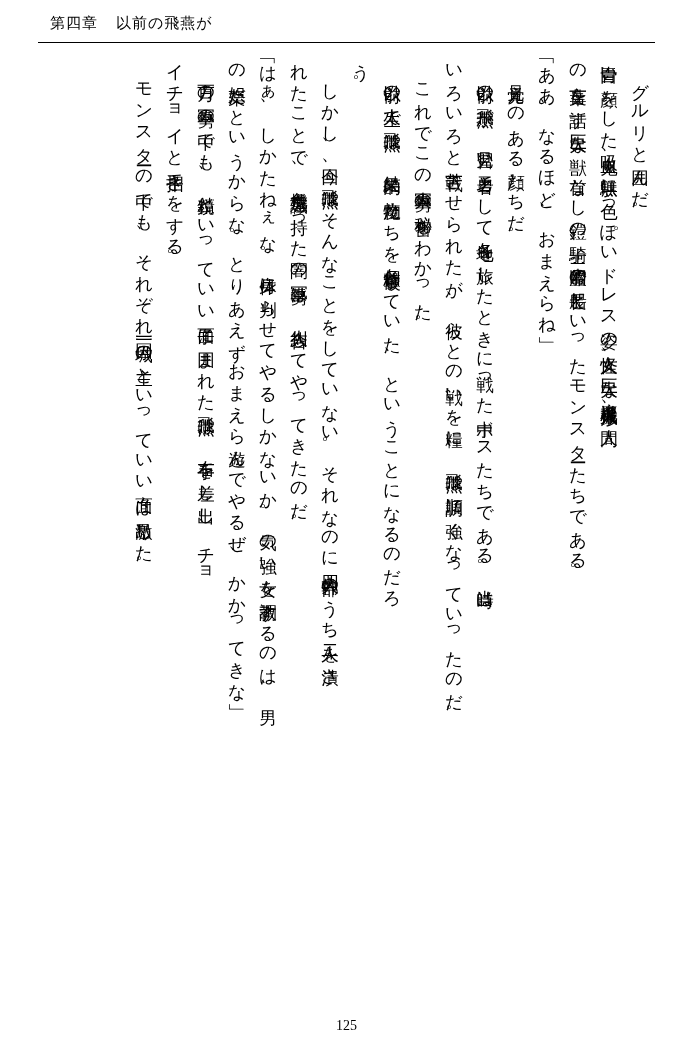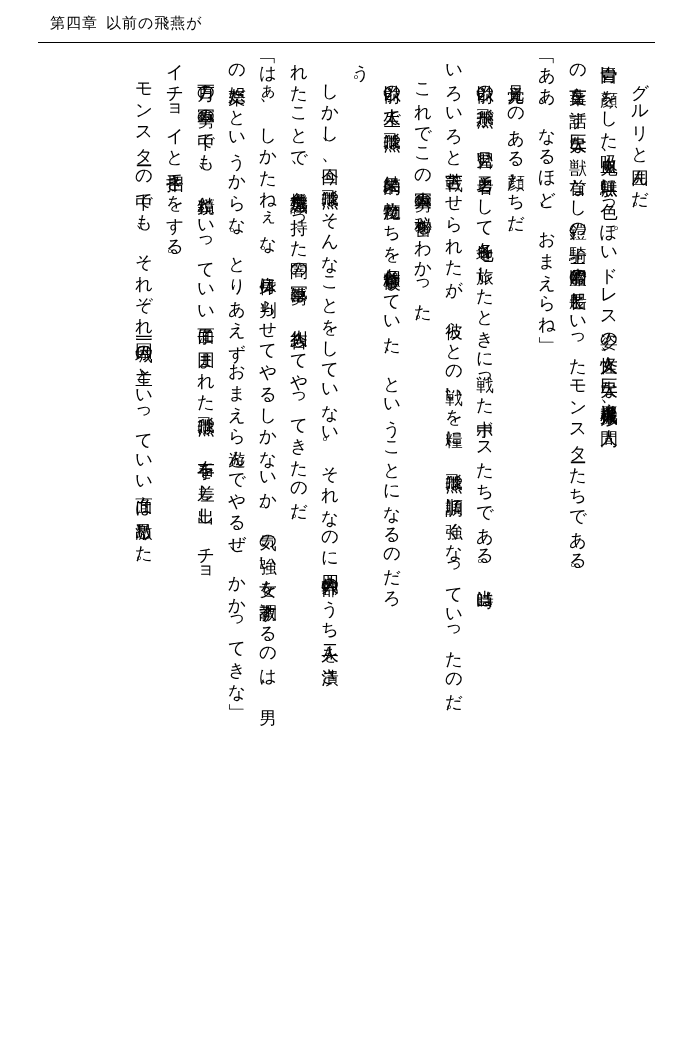--- a/index.html
+++ b/index.html
@@ -29,21 +29,21 @@
   .running-head {
     position: absolute;
     top: 14px;
     left: 50px;
     font-size: 15px;
     letter-spacing: 1px;
     white-space: nowrap;
     font-family: "Liberation Serif", "DejaVu Serif", serif;
   }
   .running-head .chap-num {
-    margin-right: 8px;
+    margin-right: 18px;
   }
 
   
   .head-rule {
     position: absolute;
     top: 42px;
     left: 38px;
     width: 617px;
     height: 1px;
     background: #000;
@@ -118,14 +118,15 @@
     <div class="col">う。</div>
     <div class="col indent">しかし、今回、飛燕はそんなことをしていない。それなのに四大幹部のうち二人を潰さ</div>
     <div class="col">れたことで、危機意識を持った闇の軍勢は、大糾合してやってきたのだ。</div>
     <div class="col">「はぁ、しかたねぇな。身体に判らせてやるしかないか。気の強い女を調教するのは、男</div>
     <div class="col">の娯楽だというからな。とりあえずおまえら遊んでやるぜ、かかってきな」</div>
     <div class="col indent">百万の軍勢の中でも、精鋭といっていい面子に囲まれた飛燕は、右手を差し出し、チョ</div>
     <div class="col">イチョイと手招きをする。</div>
     <div class="col indent">モンスターの中でも、それぞれ一国一城の主といっていい面々は激昂した。</div>
   </div>
 
+  <div class="page-number">125</div>
 
 </div>
 
 </body></html>

